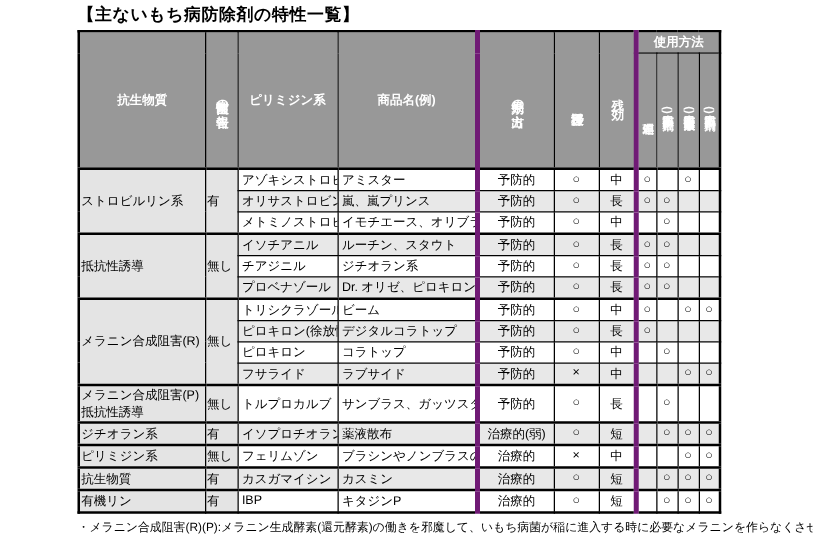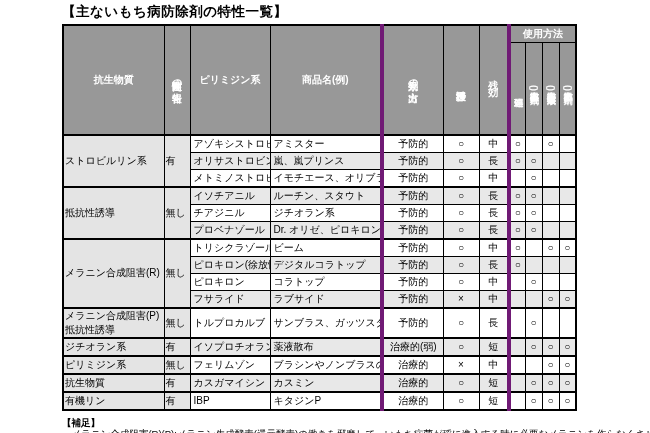--- a/index.html
+++ b/index.html
@@ -255,17 +255,16 @@
         <td class="d c thickR">短</td>
         <td class="d c"></td>
         <td class="d c">○</td>
         <td class="d c">○</td>
         <td class="d c">○</td>
       </tr>
     </tbody>
   </table>
 
   <div class="notes">
-    <div class="nh">【補足】</div>
     <div class="line">・メラニン合成阻害(R)(P):メラニン生成酵素(還元酵素)の働きを邪魔して、いもち病菌が稲に進入する時に必要なメラニンを作らなくさせる。</div>
 
   </div>
 </div>
 
 </body></html>

